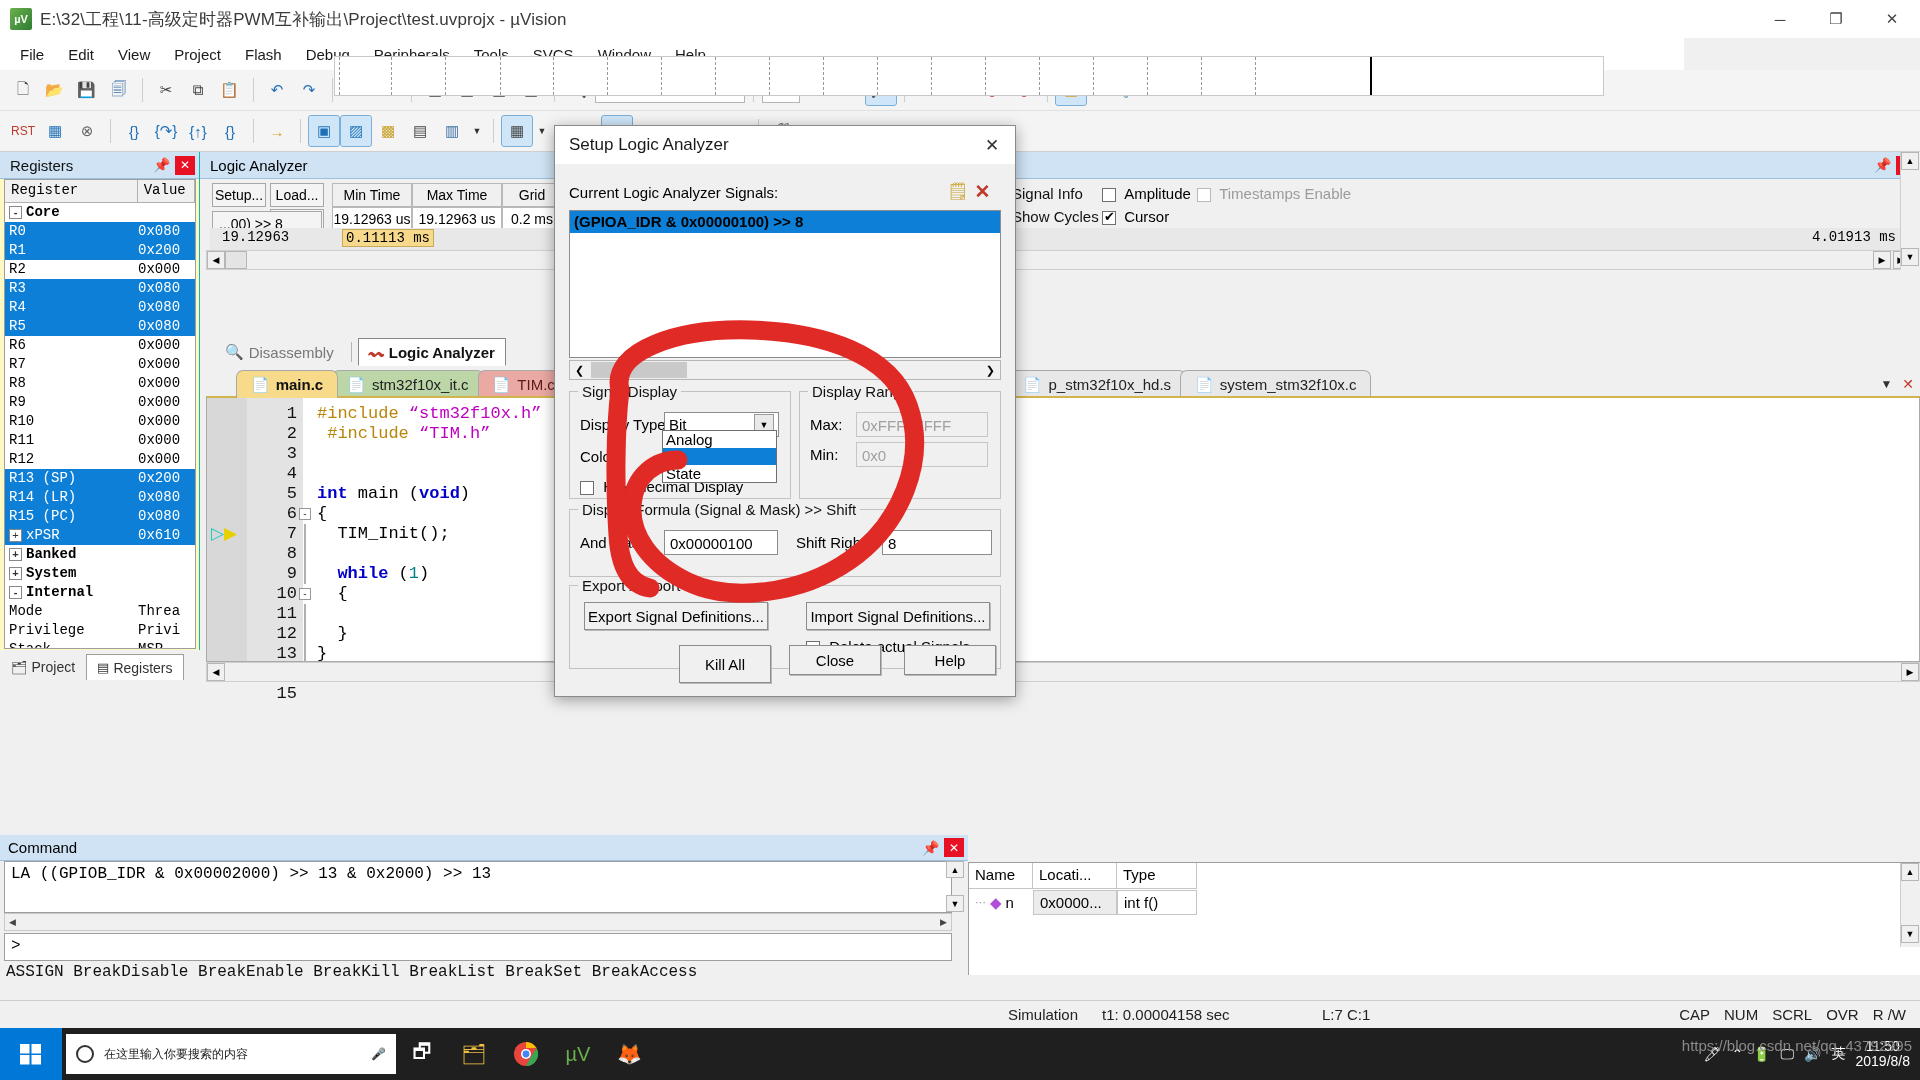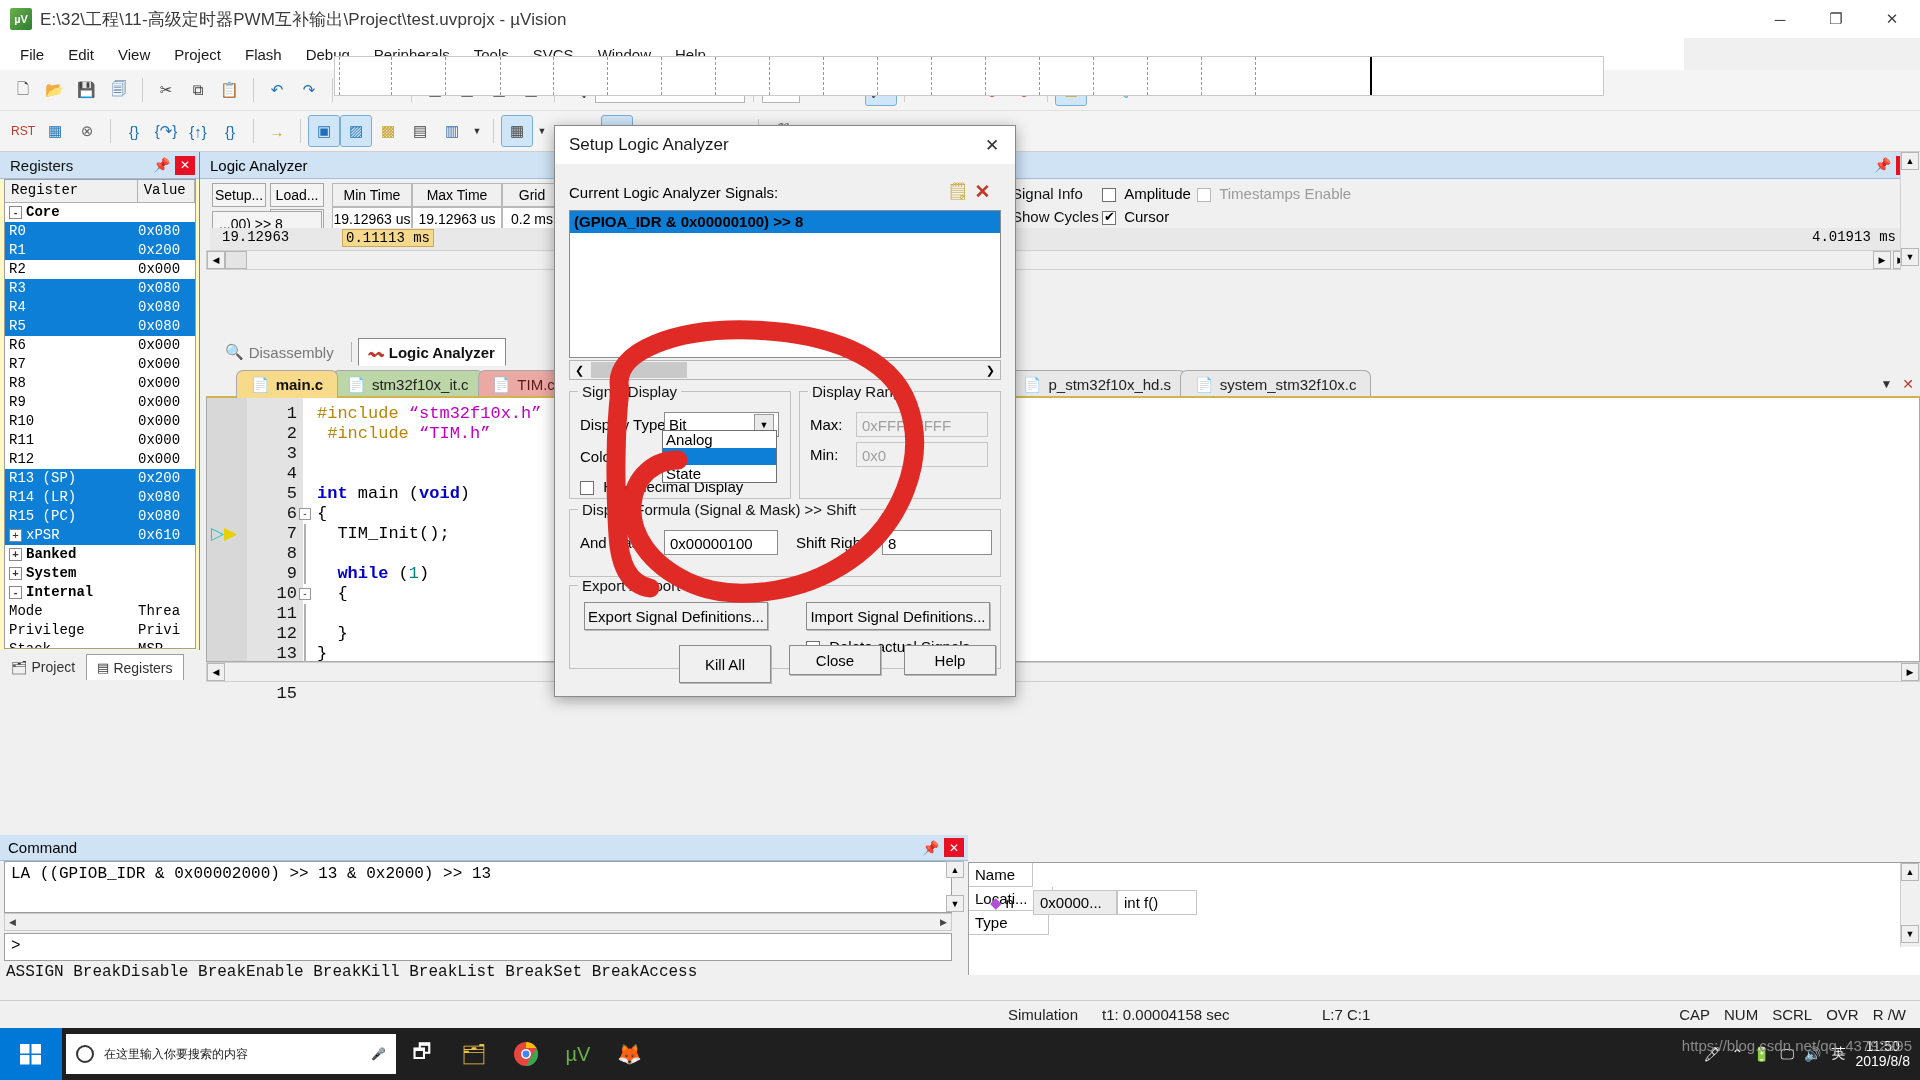--- a/index.html
+++ b/index.html
@@ -166,21 +166,21 @@
   #cmd-in { position:absolute; left:4px; top:98px; width:948px; height:28px;
     background:#fff; border:1px solid #9e9e9e; font-family:"Liberation Mono",monospace;
     font-size:16px; padding:3px 6px; }
   #cmd-hint { position:absolute; left:6px; top:128px; width:960px;
     font-family:"Liberation Mono", monospace; font-size:16px; color:#111;
     white-space:nowrap; overflow:hidden; }
 
   
   #cspane { position:absolute; left:968px; top:862px; width:952px; height:113px;
     background:#fff; border-left:1px solid #9e9e9e; border-top:1px solid #9e9e9e; }
-  .cs-colhdr { display:flex; height:26px; font-size:15px;flex-direction:column; }
+  .cs-colhdr { display:flex; height:26px; font-size:15px; }
   .cs-colhdr div { border-right:1px solid #c5c5c5; border-bottom:1px solid #c5c5c5;
     padding:3px 6px; }
   .cs-row { display:flex; height:27px; font-size:15px; align-items:center; }
   .cs-row div { padding:3px 6px; }
   #cstabs { position:absolute; left:968px; bottom:0; width:952px; height:30px;
     background:#f0f0f0; display:flex; align-items:flex-end; }
 
   
   #statusbar { position:absolute; left:0; top:1000px; width:1920px; height:28px;
     background:#f0f0f0; border-top:1px solid #cdcdcd; display:flex;

